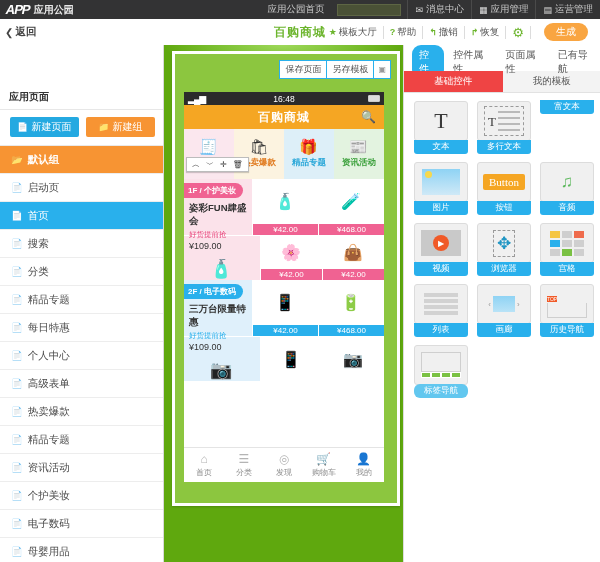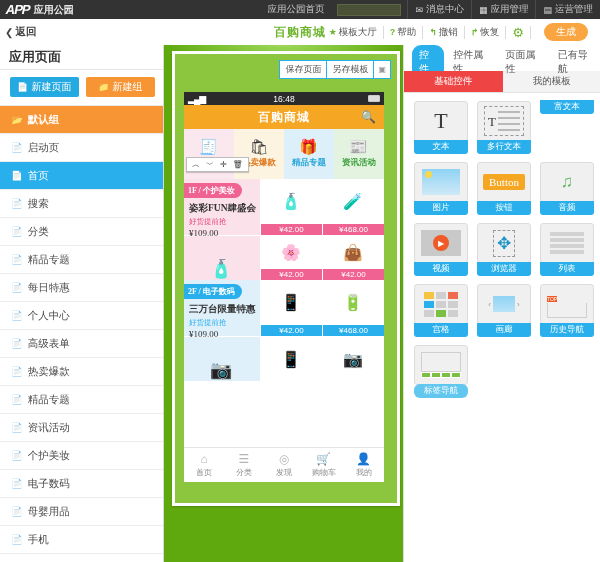--- a/index.html
+++ b/index.html
@@ -40,22 +40,22 @@
   .gen{background:#f9a541;color:#fff;border-radius:9px;padding:2px 12px;font-size:10px;margin-left:7px;}
 
   
   .stage{position:absolute;left:163px;top:45px;width:240px;height:517px;background:#5fa80e;}
   .stage-hl{position:absolute;left:0;top:0;width:240px;height:30px;
             background:radial-gradient(ellipse 120px 26px at 50% 0,#9ed85a 0%,#7cc032 55%,#5fa80e 100%);}
 
   
   .sidebar{position:absolute;left:0;top:45px;width:163px;height:517px;background:#fff;
            border-right:1px solid #d8d8d8;}
-  .sb-head{height:24px;display:flex;align-items:center;padding-left:9px;font-size:13px;
-           font-weight:bold;color:#333;border-bottom:1px solid #e7e7e7;}
+  .sb-head{height:24px;display:flex;align-items:center;padding-left:9px;font-size:10px;
+           font-weight:bold;color:#333;border-bottom:1px solid #e7e7e7;margin-top:40px;}
   .sb-btns{display:flex;gap:7px;padding:7px 8px 8px 10px;}
   .sb-btn{height:20px;border-radius:2px;color:#fff;font-size:10px;display:flex;align-items:center;
           justify-content:center;flex:1;}
   .sb-btn .bic{margin-right:3px;font-size:9px;}
   .b-blue{background:#24a9e1;}
   .b-orange{background:#f79433;}
   .sb-list{border-top:1px solid #e9e9e9;}
   .sb-item{height:27px;display:flex;align-items:center;padding-left:11px;font-size:10.5px;
            color:#4a4a4a;border-bottom:1px solid #ededed;}
   .sb-item .fic{margin-right:5px;font-size:9.5px;color:#9a9a9a;}
@@ -87,21 +87,21 @@
             display:flex;align-items:center;height:13px;padding:0 2px;box-shadow:0 1px 1px rgba(0,0,0,.18);}
   .floatbar span{font-size:8px;color:#444;padding:0 3px;}
 
   .cats{display:flex;height:50px;}
   .cat{flex:1;display:flex;flex-direction:column;align-items:center;justify-content:center;}
   .cat .emo{font-size:15px;line-height:15px;}
   .cat .cl{font-size:8.5px;font-weight:bold;margin-top:3px;}
 
   .floor{position:relative;}
   .fl-top{display:flex;height:56px;}
-  .fl-left{width:76px;position:relative;padding:4px 0 0 5px;box-sizing:border-box;font-family:Liberation Serif, serif;}
+  .fl-left{width:68px;position:relative;padding:4px 0 0 5px;box-sizing:border-box;}
   .tag{display:inline-block;color:#fff;font-size:8px;font-weight:bold;border-radius:0 8px 8px 0;
        padding:2px 7px 2px 4px;margin-left:-5px;}
   .fl-t1{font-size:9.5px;font-weight:bold;color:#333;margin-top:4px;}
   .fl-t2{font-size:7.5px;margin-top:2px;}
   .fl-t3{font-size:9px;color:#333;margin-top:1px;}
   .fl-cells{flex:1;display:flex;}
   .cell{flex:1;border-left:1px solid #fff;display:flex;flex-direction:column;}
   .cell .img{flex:1;background:#fff;display:flex;align-items:center;justify-content:center;font-size:16px;}
   .price{color:#fff;font-size:8px;text-align:center;padding:1px 0;}
   .fl-bot{display:flex;height:44px;border-top:1px solid #fff;}
@@ -497,44 +497,44 @@
         <div class="wdg">
           <div class="box">
             <span class="dash">
               <span class="comp">✥</span>
             </span>
           </div>
           <div class="lbl">浏览器</div>
         </div>
         <div class="wdg">
           <div class="box">
-            <span class="rows">
-              <i></i>
-              <i></i>
-              <i></i>
-              <i></i>
-            </span>
-          </div>
-          <div class="lbl">列表</div>
-        </div>
-        <div class="wdg">
-          <div class="box">
             <span class="gg">
               <i style="background:#f5c542"></i>
               <i></i>
               <i style="background:#ef6c4d"></i>
               <i style="background:#29b0ec"></i>
               <i></i>
               <i></i>
               <i></i>
               <i style="background:#7ac143"></i>
               <i></i>
             </span>
           </div>
           <div class="lbl">宫格</div>
+        </div>
+        <div class="wdg">
+          <div class="box">
+            <span class="rows">
+              <i></i>
+              <i></i>
+              <i></i>
+              <i></i>
+            </span>
+          </div>
+          <div class="lbl">列表</div>
         </div>
         <div class="wdg">
           <div class="box">
             <span class="gal">‹<span class="pic"></span>›</span>
           </div>
           <div class="lbl">画廊</div>
         </div>
         <div class="wdg">
           <div class="box">
             <span class="hist"><span class="hb">TOP</span><span class="hr" style="display:block"></span></span>

